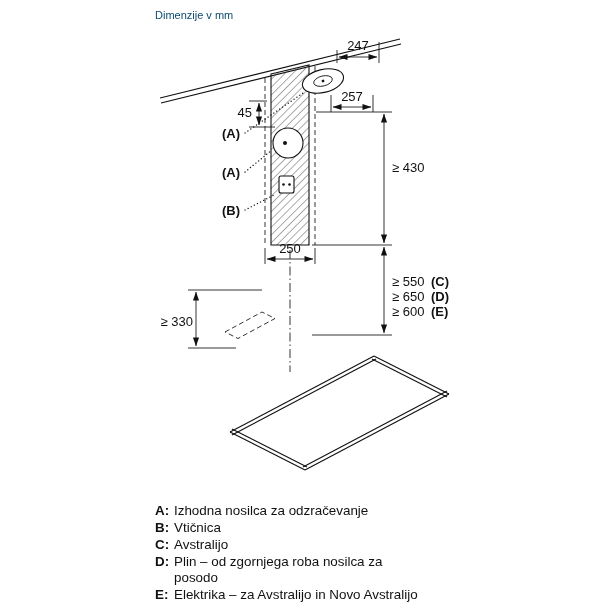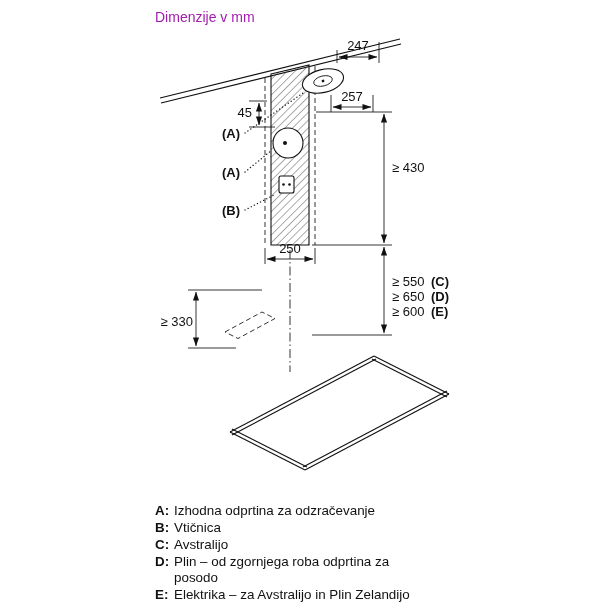--- a/index.html
+++ b/index.html
@@ -1,21 +1,21 @@
 <!DOCTYPE html>
 <html><head>
 <meta charset="utf-8">
 <style>
   html,body{margin:0;padding:0;}
   body{
     width:615px;height:615px;position:relative;background:#ffffff;
     font-family:"Liberation Sans",sans-serif;color:#111;overflow:hidden;
   }
   .title{
-    position:absolute;left:155px;top:9px;font-size:14px;color:#a21caf;
+    position:absolute;left:155px;top:9px;font-size:11px;color:#0c4a6e;
   }
   svg{position:absolute;left:0;top:0;}
   svg text{font-family:"Liberation Sans",sans-serif;font-size:13px;fill:#111;}
   svg text.b{font-weight:bold;}
   .ln{stroke:#111;stroke-width:1.1;fill:none;}
   .thin{stroke:#111;stroke-width:0.85;fill:none;}
   .dash{stroke-dasharray:5 3;}
   .dim{stroke:#111;stroke-width:0.85;fill:none;}
   .dot-leader{stroke:#111;stroke-width:1.3;stroke-dasharray:0.1 3.4;stroke-linecap:round;fill:none;}
   .cline{stroke:#111;stroke-width:0.85;stroke-dasharray:9 3 1.5 3;fill:none;}
@@ -143,31 +143,31 @@
     <line class="ln" x1="449" y1="394" x2="305" y2="470"></line>
     <line class="ln" x1="447" y1="391" x2="303" y2="467"></line>
     <line class="ln" x1="305" y1="470" x2="230" y2="432"></line>
     <line class="ln" x1="307" y1="467" x2="232" y2="429"></line>
   </g>
 </svg>
 
 <div class="legend">
   <div class="legend-row">
     <span class="legend-key">A:</span>
-    <span class="legend-text">Izhodna odprtina za odzračevanje</span>
+    <span class="legend-text">Izhodna nosilca za odzračevanje</span>
   </div>
   <div class="legend-row">
     <span class="legend-key">B:</span>
     <span class="legend-text">Vtičnica</span>
   </div>
   <div class="legend-row">
     <span class="legend-key">C:</span>
     <span class="legend-text">Avstralijo</span>
   </div>
   <div class="legend-row">
     <span class="legend-key">D:</span>
-    <span class="legend-text">Plin – od zgornjega roba odprtina za posodo</span>
+    <span class="legend-text">Plin – od zgornjega roba nosilca za posodo</span>
   </div>
   <div class="legend-row">
     <span class="legend-key">E:</span>
-    <span class="legend-text">Elektrika – za Avstralijo in Plin Zelandijo</span>
+    <span class="legend-text">Elektrika – za Avstralijo in Novo Avstralijo</span>
   </div>
 </div>
 
 </body></html>

